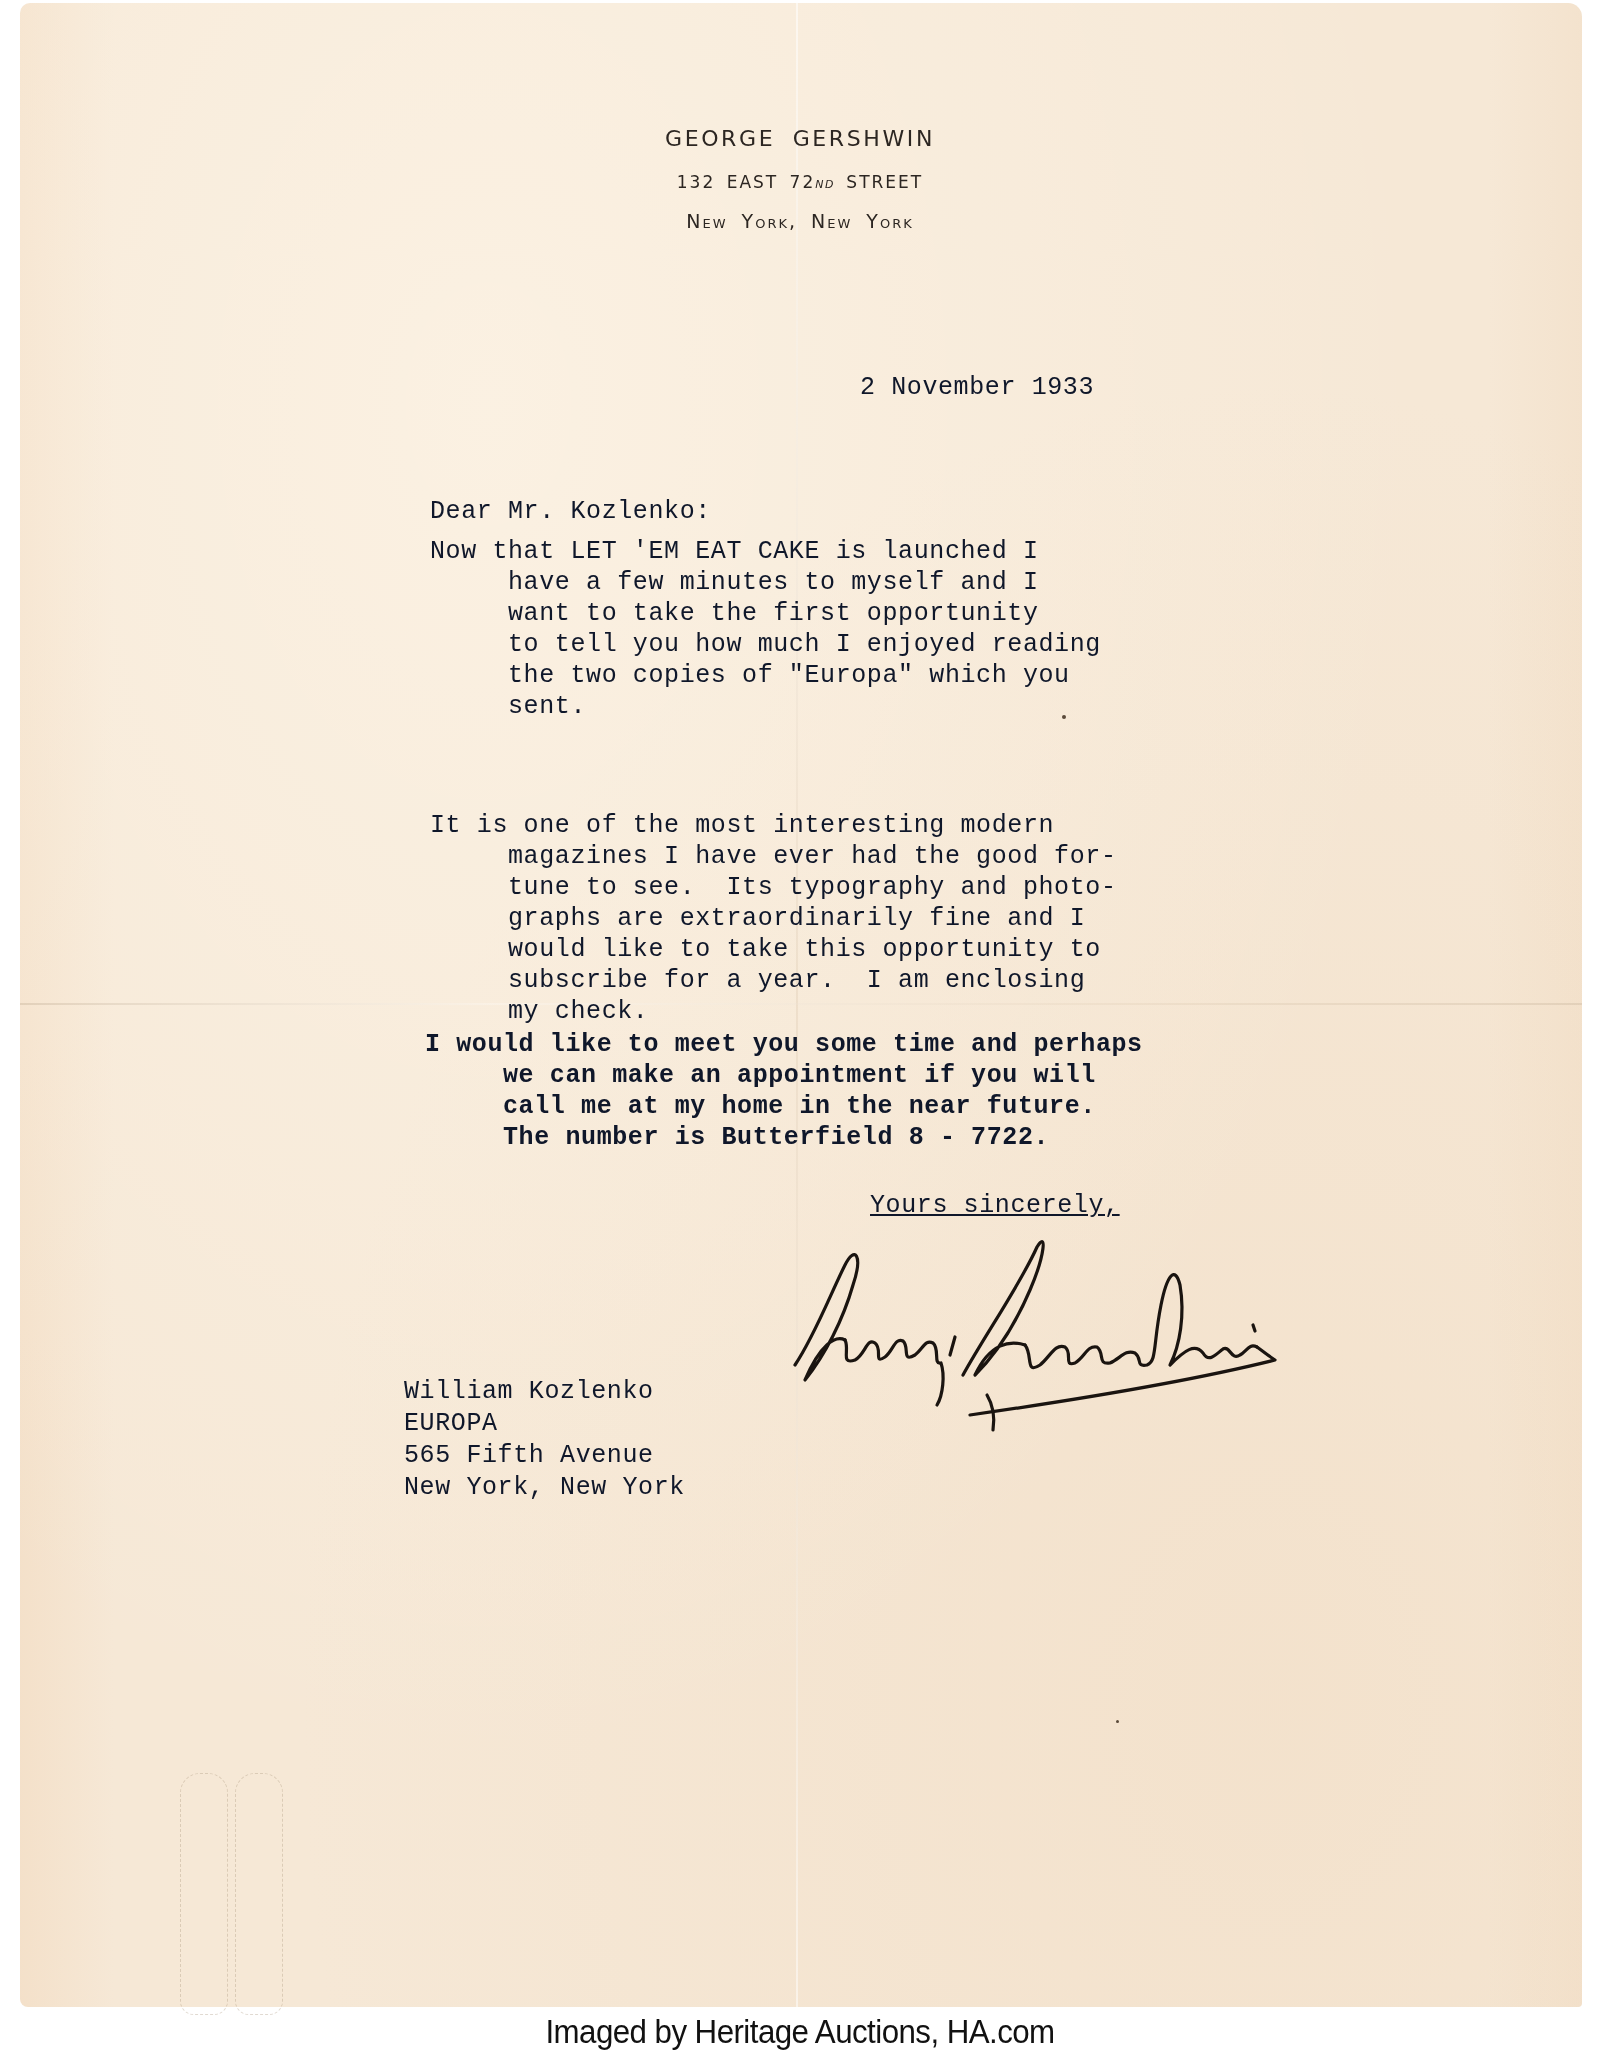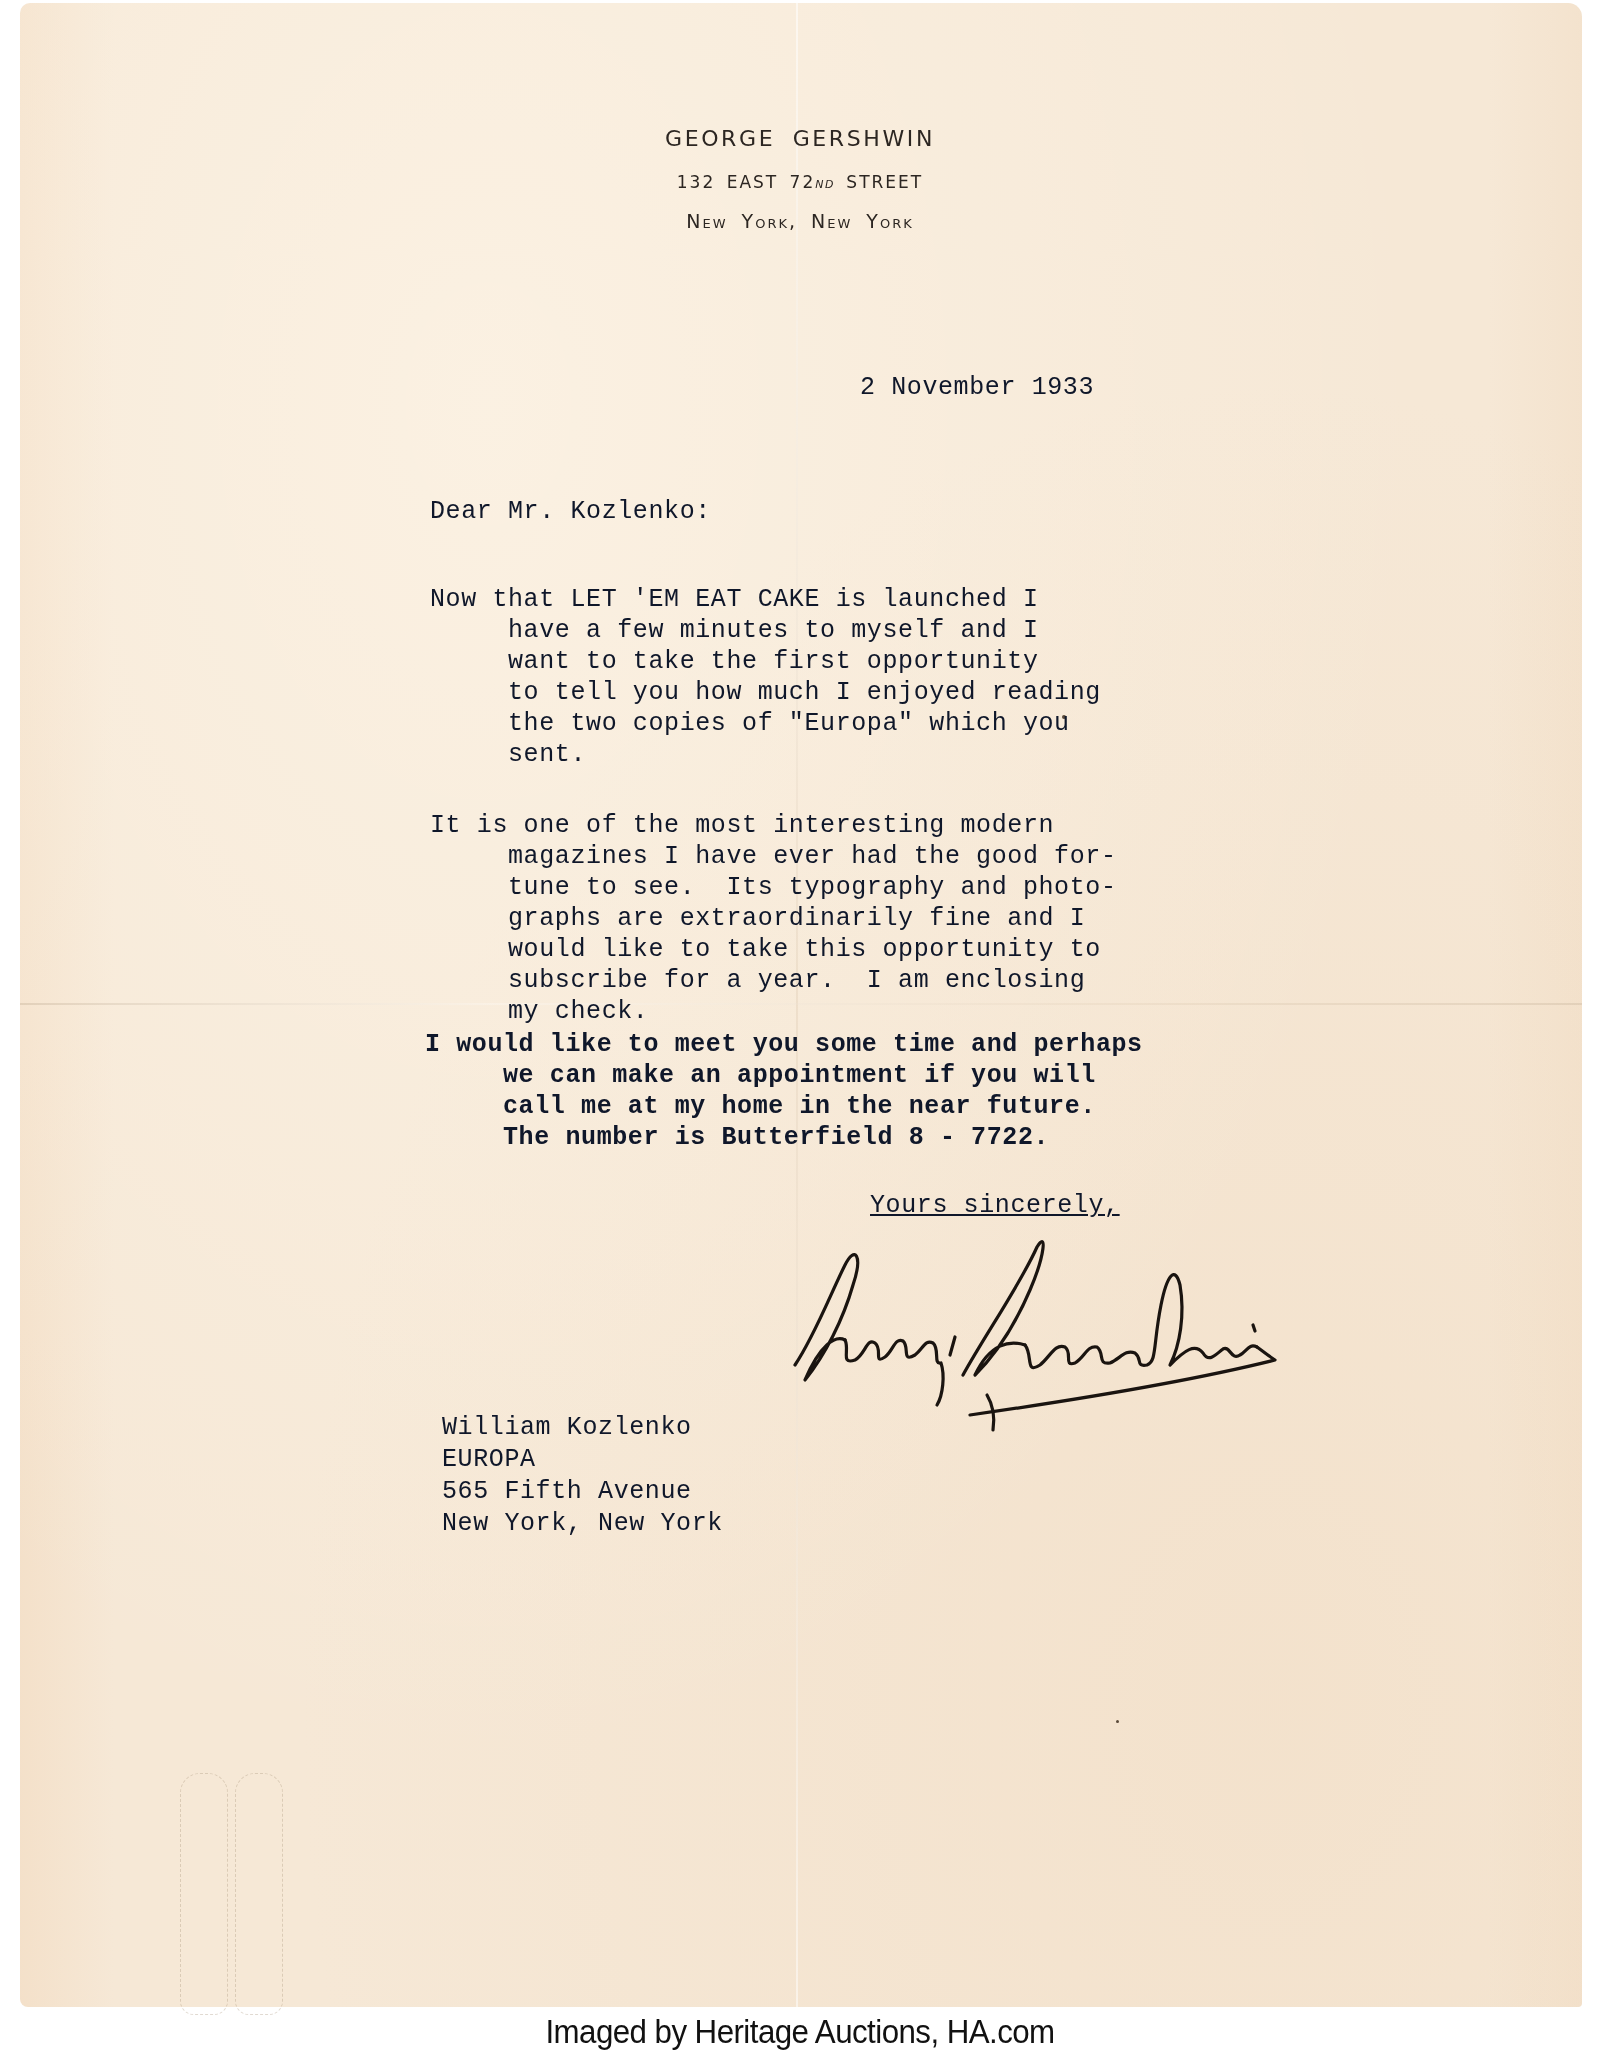--- a/index.html
+++ b/index.html
@@ -93,25 +93,25 @@
       position: absolute;
       font-family: "Liberation Mono", "DejaVu Sans Mono", monospace;
       font-size: 25px;
       color: #0f172a;
       white-space: pre;
       line-height: 31px;
       letter-spacing: 0.6px;
     }
     .date { left: 860px; top: 372px; }
     .salutation { left: 430px; top: 496px; }
-    .para1 { left: 430px; top: 584px; }
+    .para1 { left: 430px; top: 536px; }
     .para2 { left: 430px; top: 782px; margin-top: 28px; }
     .para3 { left: 425px; top: 1029px; font-weight: bold; }
     .closing { left: 870px; top: 1190px; text-decoration: underline; }
-    .recipient { left: 442px; top: 1376px; line-height: 32px; margin-top: 36px; }
+    .recipient { left: 404px; top: 1376px; line-height: 32px; }
     .signature {
       position: absolute;
       left: 775px;
       top: 1225px;
       width: 620px;
       height: 210px;
     }
     .caption {
       position: absolute;
       left: 0;

